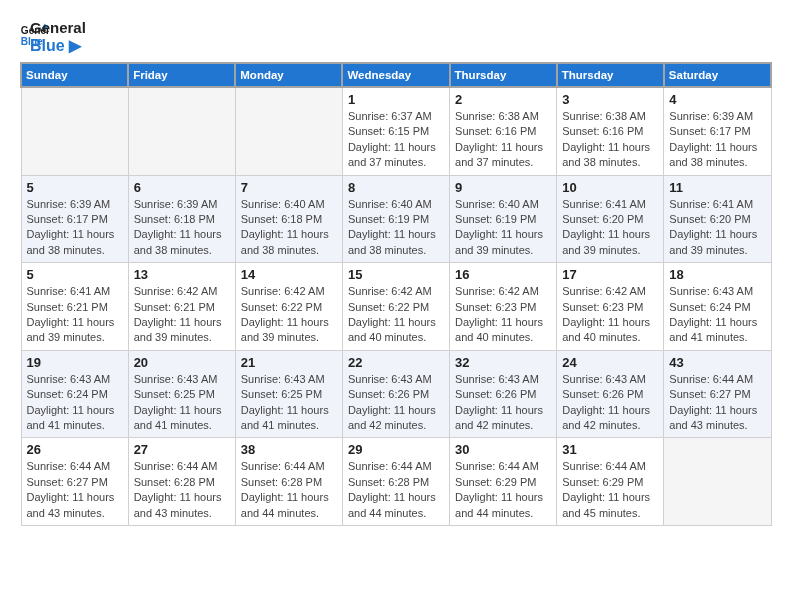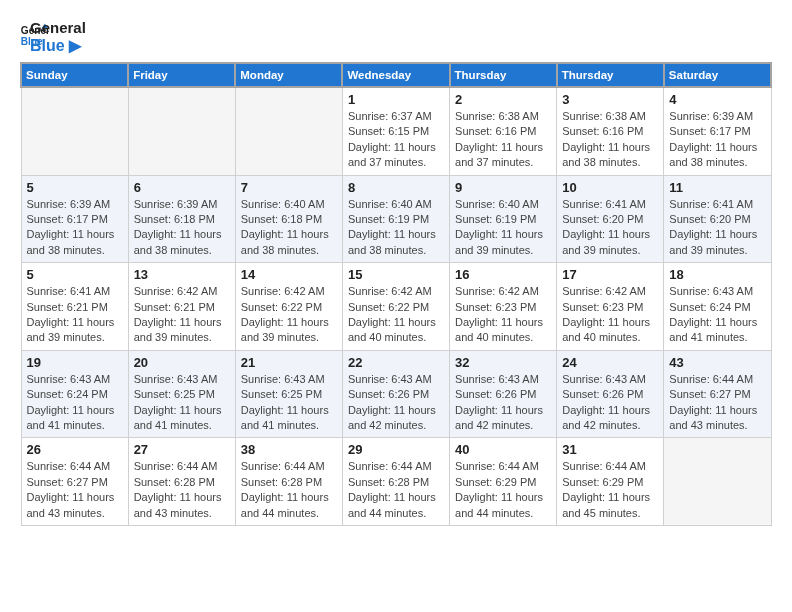--- a/index.html
+++ b/index.html
@@ -244,21 +244,21 @@
           </td>
           <td>
             <span class="day-number">38</span>
             <div class="day-info">Sunrise: 6:44 AM<br>Sunset: 6:28 PM<br>Daylight: 11 hours<br>and 44 minutes.</div>
           </td>
           <td>
             <span class="day-number">29</span>
             <div class="day-info">Sunrise: 6:44 AM<br>Sunset: 6:28 PM<br>Daylight: 11 hours<br>and 44 minutes.</div>
           </td>
           <td>
-            <span class="day-number">40</span>
+            <span class="day-number">30</span>
             <div class="day-info">Sunrise: 6:44 AM<br>Sunset: 6:29 PM<br>Daylight: 11 hours<br>and 44 minutes.</div>
           </td>
           <td>
             <span class="day-number">31</span>
             <div class="day-info">Sunrise: 6:44 AM<br>Sunset: 6:29 PM<br>Daylight: 11 hours<br>and 45 minutes.</div>
           </td>
           <td class="empty"></td>
         </tr>
       </tbody>
   </table>

